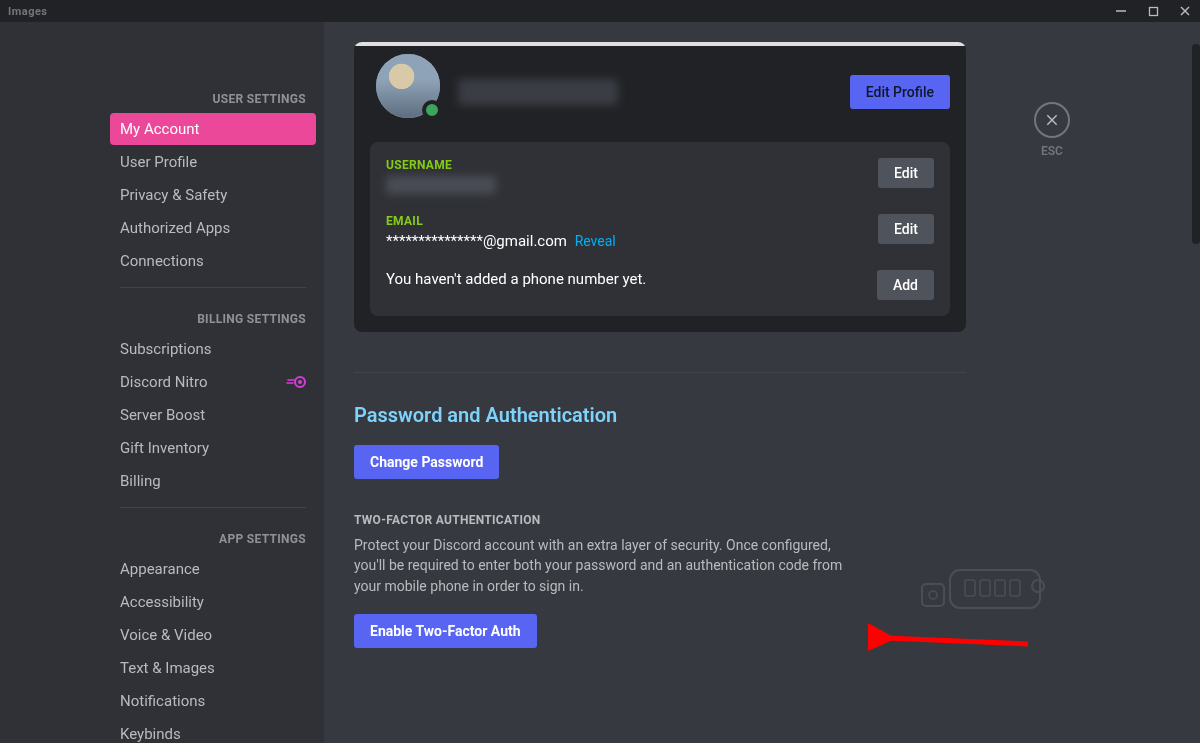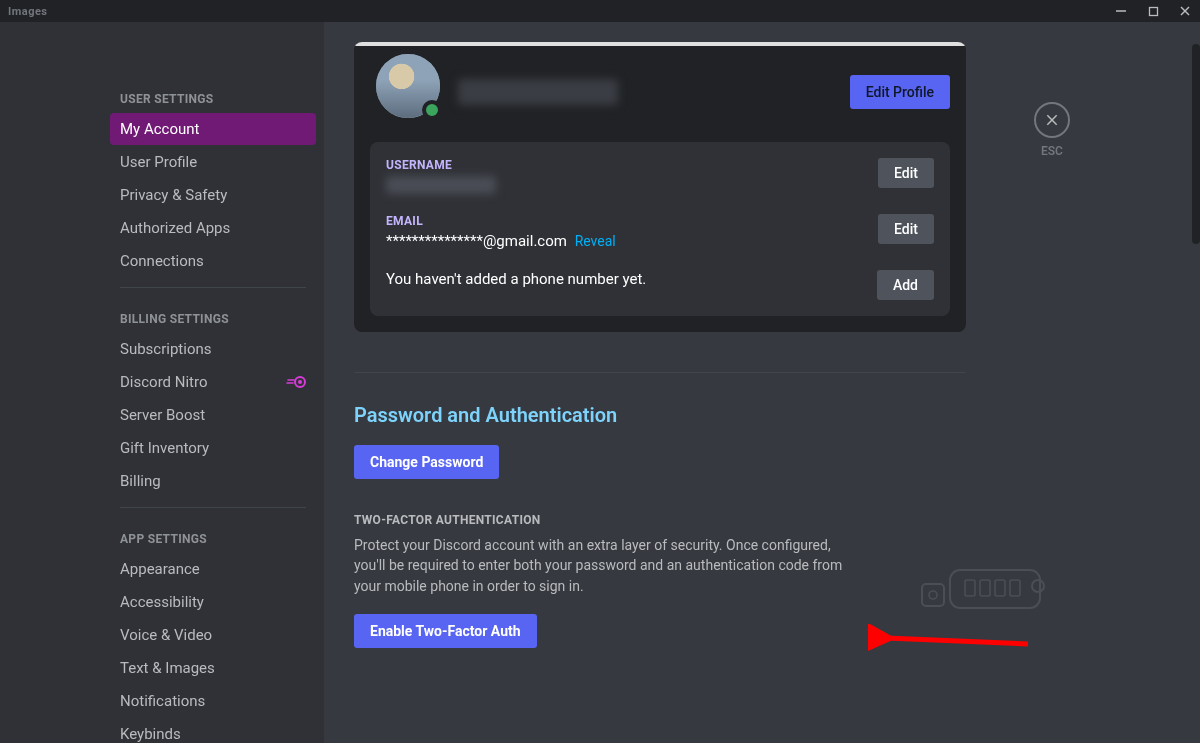--- a/index.html
+++ b/index.html
@@ -7,26 +7,26 @@
 
 
 .titlebar { height:22px; background:#202225; display:flex; align-items:center; justify-content:space-between; padding:0 8px; }
 .titlebar .brand { font-size:11px; font-weight:700; color:#72767d; letter-spacing:0.5px; }
 .winbtns { display:flex; gap:18px; color:#b9bbbe; font-size:13px; }
 .winbtns span { cursor:pointer; display:inline-flex; align-items:center; justify-content:center; width:14px; }
 
 .app { display:flex; height:721px; }
 
 
-.sidebar { width:324px; background:#2f3136; padding:14px 8px 0 110px; height:100%; overflow:hidden; }
+.sidebar { width:324px; background:#2f3136; padding:14px 8px 0 110px; height:100%; overflow:hidden;text-align:right; }
 .side-scroll { width:100%; }
 .cat { font-size:12px; font-weight:700; color:#8e9297; letter-spacing:0.3px; padding:14px 10px 6px; text-transform:uppercase; }
 .cat.first { padding-top:56px; }
 .item { font-size:15px; color:#b9bbbe; padding:7px 10px; border-radius:4px; cursor:pointer; display:flex; align-items:center; justify-content:space-between; margin:1px 0; }
-.item.active { background:#701a75; color:#fff; }
+.item.active { background:#ec4899; color:#fff; }
 .sep { height:1px; background:#40444b; margin:10px 10px; }
 .nitro-badge { width:20px; height:14px; }
 .nitro-badge svg { display:block; }
 
 
 .main { flex:1; background:#36393f; position:relative; overflow:hidden; }
 .content { padding:0 30px 0 30px; width:672px; height:100%; overflow:hidden; }
 
 
 .esc { position:absolute; right:130px; top:80px; text-align:center; color:#b9bbbe; }
@@ -42,21 +42,21 @@
 .avatar { width:76px; height:76px; border-radius:50%; background:linear-gradient(135deg,#6b7a8f,#a0b3c4); border:6px solid #202225; display:flex; align-items:center; justify-content:center; overflow:hidden; }
 .avatar-inner { width:100%; height:100%; background:radial-gradient(circle at 40% 35%, #d8c9a8 22%, transparent 23%), linear-gradient(180deg,#8fa3b8 40%,#5d6d7e 100%); position:relative; }
 .status-dot { position:absolute; bottom:4px; right:4px; width:20px; height:20px; background:#3ba55d; border-radius:50%; border:4px solid #202225; }
 .username-blur { flex:1; margin-left:12px; height:26px; background:#3a3d44; border-radius:4px; filter:blur(4px); max-width:160px; }
 .edit-profile-btn { background:#5865f2; color:#0f172a; border:none; padding:9px 16px; border-radius:3px; font-size:14px; font-weight:500; cursor:pointer; margin-left:auto; }
 
 .fields { background:#2f3136; border-radius:8px; margin:8px 16px 0; padding:16px; }
 .field { display:flex; align-items:flex-start; justify-content:space-between; margin-bottom:20px; }
 .field:last-child { margin-bottom:0; }
 .field-left { flex:1; }
-.field-label { font-size:12px; font-weight:700; color:#c4b5fd; letter-spacing:0.3px; text-transform:uppercase; margin-bottom:4px; }
+.field-label { font-size:12px; font-weight:700; color:#84cc16; letter-spacing:0.3px; text-transform:uppercase; margin-bottom:4px; }
 .field-val { font-size:15px; color:#fff; }
 .field-val .reveal { color:#00aff4; font-size:14px; margin-left:4px; cursor:pointer; }
 .field-blur { width:110px; height:18px; background:#4a4d55; border-radius:3px; filter:blur(4px); margin-top:2px; }
 .grey-btn { background:#4f545c; color:#fff; border:none; padding:7px 16px; border-radius:3px; font-size:14px; font-weight:500; cursor:pointer; min-width:54px; }
 
 
 .divider { height:1px; background:#40444b; margin:40px 0 30px; }
 
 
 h2.section-title { font-size:20px; font-weight:600; color:#7dd3fc; margin-bottom:18px; }

